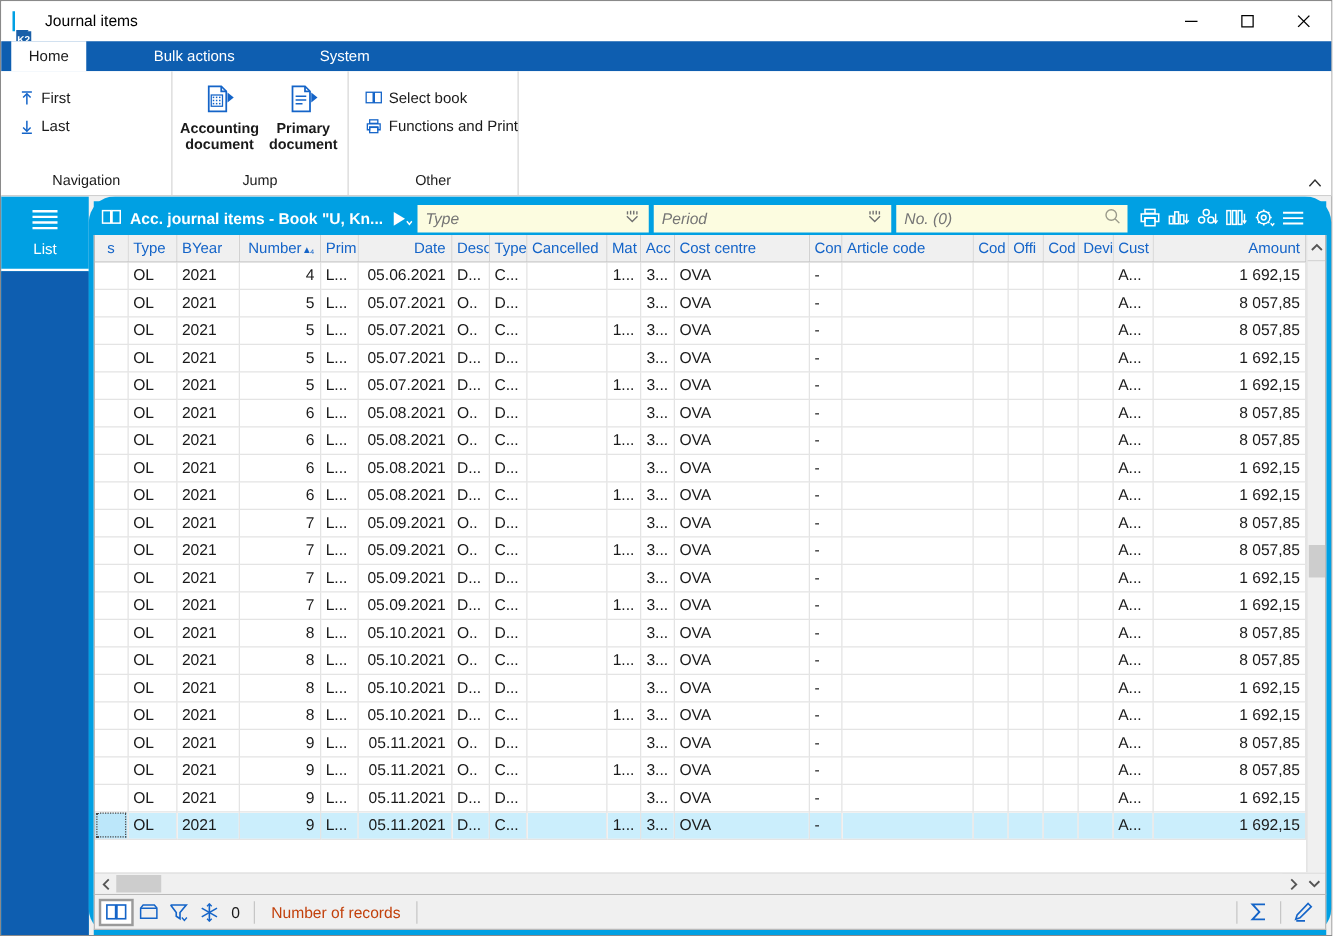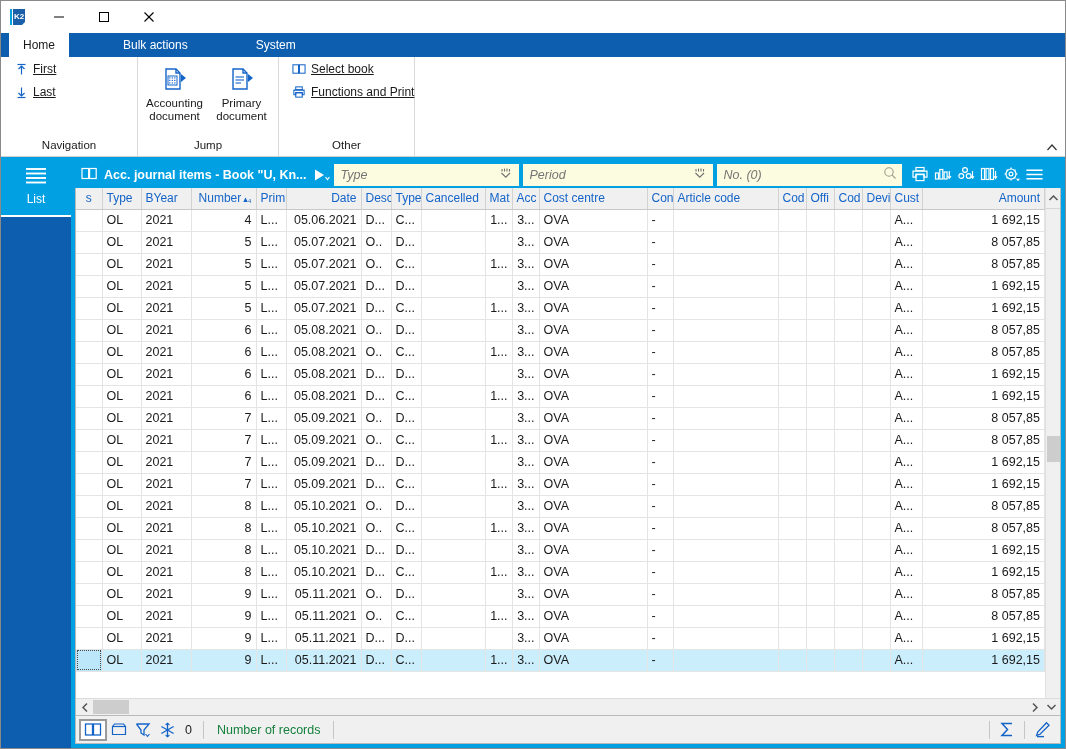--- a/index.html
+++ b/index.html
@@ -25,21 +25,21 @@
     border-bottom: 1px solid #ffffff;
   }
   .app-icon {
     width: 18px; height: 16px; margin-left: 9px; margin-right: 8px;
     position: relative; flex: 0 0 18px;
   }
   .app-icon .bar {
     position: absolute; left: 0; top: 0; width: 2px; height: 16px; background: #00a0e3;
   }
   .app-icon .pg {
-    position: absolute; left: 3px; top: 0px; width: 12px; height: 16px;
+    position: absolute; left: 3px; top: 15px; width: 12px; height: 16px;
     background: #1a5fa8; color: #fff; font-size: 8px; font-weight: bold;
     line-height: 16px; text-align: center; font-family: "Liberation Sans", sans-serif;
   }
   .app-icon .fold {
     position: absolute; right: 1px; bottom: 0; width: 0; height: 0;
     border-left: 5px solid transparent; border-bottom: 5px solid #ffffff;
   }
   .title-text { font-size: 12.5px; color: #000; flex: 1 1 auto; }
   .winbtns { display: flex; height: 32px; }
   .winbtn {
@@ -75,24 +75,23 @@
     padding: 0;
   }
   .rgroup:last-of-type { border-right: none; }
   .rgroup-content { flex: 1 1 auto; display: flex; align-items: flex-start; padding: 5px 6px 0 6px; }
   .rgroup-label {
     height: 18px; line-height: 15px; text-align: center;
     font-size: 11.5px; color: #1a1a1a;
   }
   .smallbtns { display: flex; flex-direction: column; }
   .sbtn {
-    display: flex; align-items: flex-start; gap: 5px;
+    display: flex; align-items: flex-end; gap: 5px;
     height: 23px; padding: 0 7px; font-size: 12px; color: #1a1a1a;
     white-space: nowrap;
-    text-decoration: underline;
   }
   .sbtn .ico { width: 14px; height: 14px; flex: 0 0 14px; display: flex; align-items: center; justify-content: center; }
   .bigbtn {
     width: 76px; display: flex; flex-direction: column; align-items: center;
     padding-top: 4px; font-size: 11.5px; color: #1a1a1a; text-align: center; line-height: 13px;
   }
   .bigbtn .bico { height: 34px; display: flex; align-items: center; justify-content: center; }
   .collapse-arrow {
     position: absolute; right: 7px; bottom: 2px; font-size: 11px; color: #333;
   }
@@ -106,21 +105,21 @@
     display: flex; flex-direction: column; align-items: stretch;
   }
   .nav-item {
     height: 60px; display: flex; flex-direction: column; align-items: center; justify-content: center;
     color: #ffffff; font-size: 12px; gap: 5px;
     border-bottom: 2px solid #ffffff;
   }
   .nav-rest { flex: 1 1 auto; background: #0e5eb0; }
   .content {
     flex: 1 1 auto; display: flex; flex-direction: column;
-    background: #00a0e3; padding: 4px 4px 0 4px;
+    background: #00a0e3; padding: 4px 4px 0 4px; border-radius: 21px;
   }
   
   .gridheader {
     height: 27px; flex: 0 0 27px; display: flex; align-items: center; gap: 0;
     background: #00a0e3; color: #fff;
   }
   .gh-title {
     display: flex; align-items: center; gap: 6px;
     font-size: 12.5px; font-weight: bold; color: #ffffff;
     padding: 0 4px 0 6px; white-space: nowrap;
@@ -204,35 +203,36 @@
     display: flex; align-items: center; margin: 0;
   }
   .sb-left { display: flex; align-items: center; gap: 0; padding-left: 3px; }
   .sb-item {
     display: flex; align-items: center; justify-content: center;
     height: 22px; min-width: 24px; padding: 0 3px; color: #1464c8;
   }
   .sb-item.boxed { border: 2px solid #9a9a9a; background: #ffffff; }
   .sb-sep { width: 1px; height: 18px; background: #c6c6c6; margin: 0 5px; }
   .sb-count { font-size: 12.5px; color: #1a1a1a; padding: 0 6px; }
-  .sb-link { font-size: 12.5px; color: #15803d; padding: 0 8px; }
+  .sb-link { font-size: 12.5px; color: #c2410c; padding: 0 8px; }
   .sb-right { margin-left: auto; display: flex; align-items: center; padding-right: 6px; }
   .content-pad { height: 4px; background: #00a0e3; flex: 0 0 4px; }
 </style>
 </head>
 <body>
 
 <div class="window">
 
   <div class="titlebar">
     <div class="app-icon">
       <div class="bar"></div>
       <div class="pg">K2</div>
       <div class="fold"></div>
     </div>
+    <div class="title-text">Journal items</div>
     <div class="winbtns">
       <div class="winbtn">
         <svg width="12" height="12" viewBox="0 0 12 12">
             <line x1="1" y1="6" x2="11" y2="6" stroke="#000" stroke-width="1"></line>
           </svg>
       </div>
       <div class="winbtn">
         <svg width="12" height="12" viewBox="0 0 12 12">
             <rect x="1.5" y="1.5" width="9" height="9" fill="none" stroke="#000" stroke-width="1"></rect>
           </svg>
@@ -277,21 +277,21 @@
               </span>
               <span>Last</span>
             </div>
           </div>
         </div>
         <div class="rgroup-label">Navigation</div>
       </div>
 
 
       <div class="rgroup" style="width:141px">
-        <div class="rgroup-content" style="justify-content:center;gap:6px;padding-top:2px;">
+        <div class="rgroup-content" style="justify-content:center;gap:6px;padding-top:2px;font-weight:bold;">
           <div class="bigbtn">
             <span class="bico">
               <svg width="30" height="30" viewBox="0 0 30 30">
                 <path d="M6 4 h10 l4 4 v16 H6 Z" fill="#fff" stroke="#1464c8" stroke-width="1.4"></path>
                 <path d="M16 4 v4 h4" fill="none" stroke="#1464c8" stroke-width="1.4"></path>
                 <rect x="8" y="11" width="9" height="9" fill="none" stroke="#1464c8" stroke-width="1"></rect>
                 <g fill="#1464c8">
                   <rect x="9.2" y="12.3" width="1.2" height="1.2"></rect>
                     <rect x="11.7" y="12.3" width="1.2" height="1.2"></rect>
                     <rect x="14.2" y="12.3" width="1.2" height="1.2"></rect>

